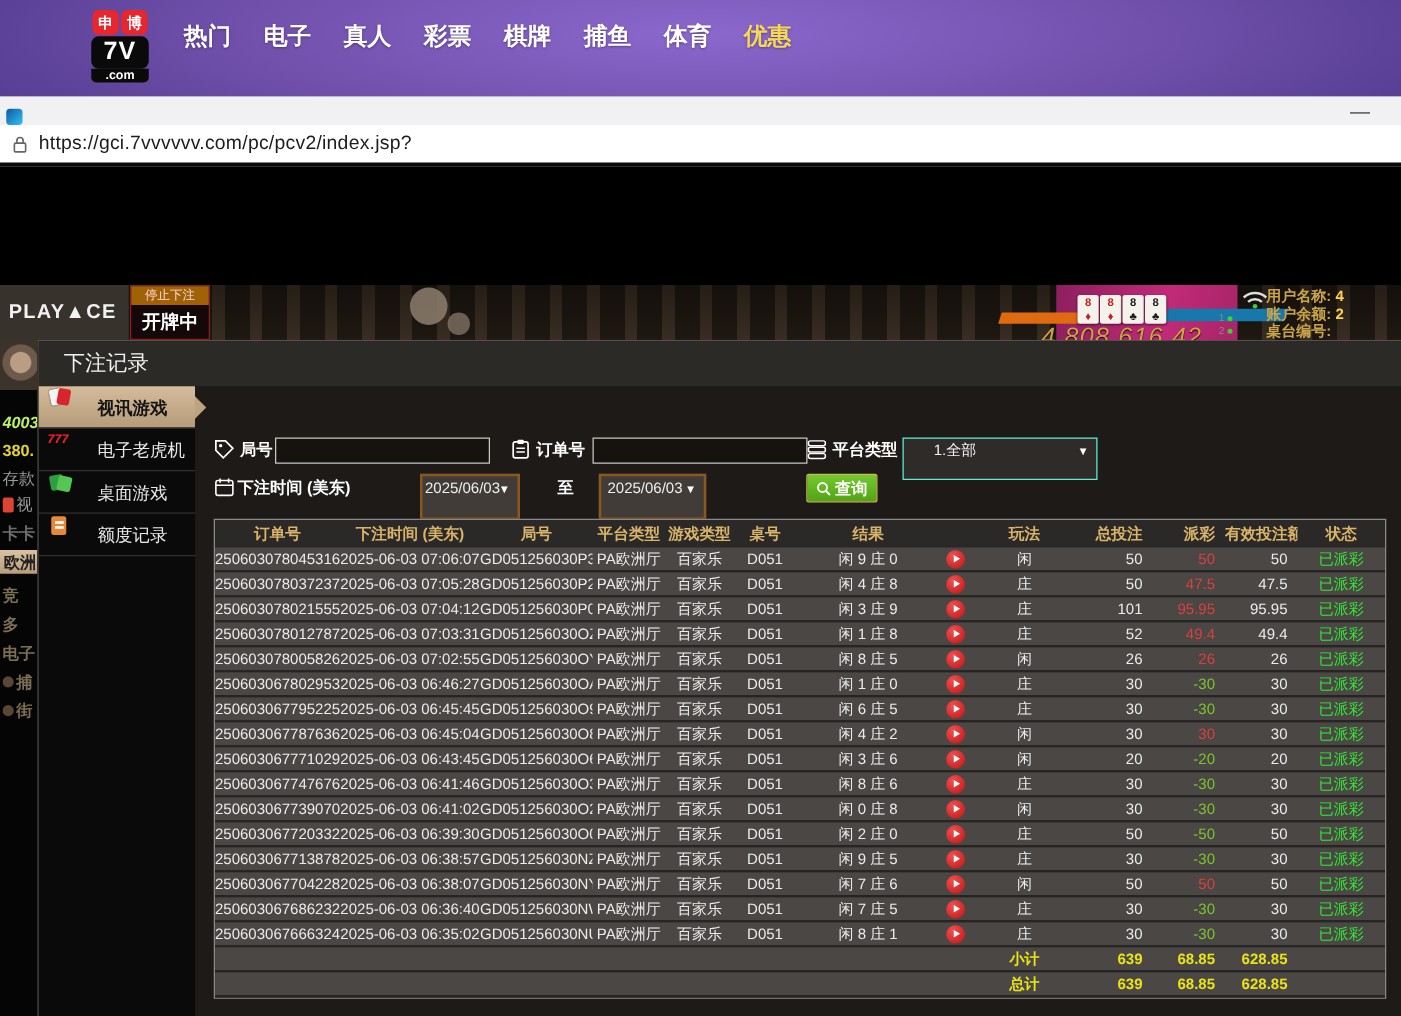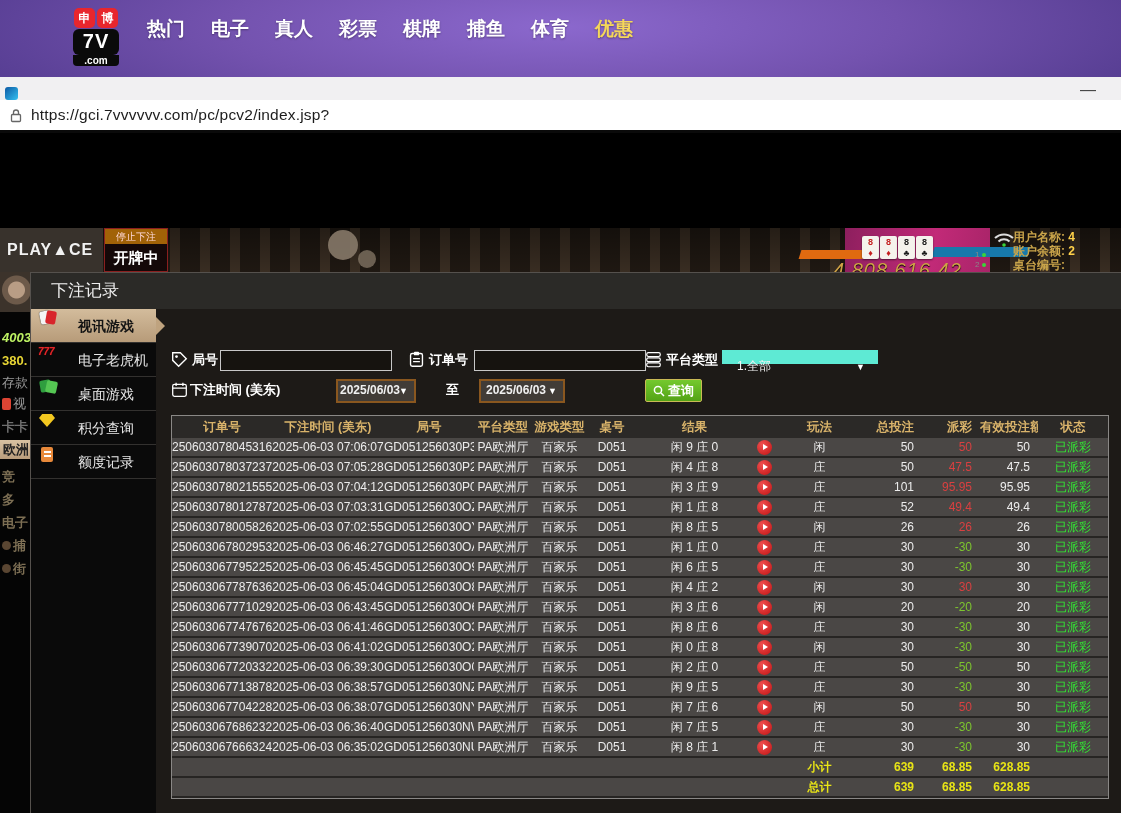--- a/index.html
+++ b/index.html
@@ -101,25 +101,25 @@
   .sic-doc::before { content:''; position:absolute; left:3px; top:2px; width:12px; height:15px; background:#e8893a; border-radius:2px; }
   .sic-doc::after { content:''; position:absolute; left:6px; top:6px; width:7px; height:2px; background:#fff; box-shadow:0 4px 0 #fff; }
 
   .modal-main { position:absolute; left:125px; top:36px; right:0; bottom:0; background:#1d1a17; }
 
   
   .f-label { position:absolute; color:#fff; font-weight:bold; font-size:13px; height:22px; line-height:22px; white-space:nowrap; }
   .f-icon { position:absolute; width:17px; height:17px; }
   .f-input { position:absolute; background:#16130f; border:1px solid #c7c7c7; height:21px; width:172px; color:#eee;
     font-size:12px; padding:0 4px; font-family:"Liberation Sans",sans-serif; }
-  .f-select { position:absolute; background:#2e2b28; border:7px solid #5eead4; height:14px; width:156px; color:#f2f2f2;
-    font-size:12px; line-height:19px; padding-left:8px; cursor:pointer; }
+  .f-select { position:absolute; background:#2e2b28; border:1px solid #5eead4; height:34px; width:156px; color:#f2f2f2;
+    font-size:12px; line-height:19px; padding-left:24px; cursor:pointer; }
   .f-select .arr, .date-box .arr { position:absolute; right:6px; top:0; font-size:9px; line-height:20px; color:#fff; }
-  .date-box { position:absolute; background:#413c37; border:2px solid #8a571f; height:24px; color:#f0f0f0;
-    font-size:12px; font-weight:bold; text-align:center; line-height:19px; cursor:pointer; padding-right:12px; }
+  .date-box { position:absolute; background:#413c37; border:2px solid #8a571f; height:37px; color:#f0f0f0;
+    font-size:12px; font-weight:normal; text-align:center; line-height:19px; cursor:pointer; padding-right:12px; }
   .query-btn { position:absolute; background:linear-gradient(#74c92e,#53a316); border:1px solid #caba55;
     color:#fff; font-weight:bold; font-size:13px; border-radius:2px; height:23px; display:flex;
     align-items:center; gap:3px; padding:0 7px; cursor:pointer; }
 
   
   .bet-table { position:absolute; left:15px; top:106px; width:938px; border:1px solid #8a8886; background:#272523; }
   .trow { display:grid; grid-template-columns:100px 112px 90px 58px 55px 50px 115px 25px 85px 60px 58px 58px 1fr;
     align-items:center; height:20px; border-bottom:2px solid #272523; background:#4a4745;
     font-size:12px; color:#ececec; }
   .trow.thead { height:22px; background:#2b2927; color:#d9b36a; font-weight:bold; font-size:12.5px; border-bottom:0; }
@@ -235,24 +235,20 @@
           </div>
           <div class="side-item">
             <span class="sic sic-777">777</span>
             <span>电子老虎机</span>
           </div>
           <div class="side-item">
             <span class="sic sic-green"></span>
             <span>桌面游戏</span>
           </div>
           <div class="side-item">
-            <span class="sic sic-gem"></span>
-            <span>积分查询</span>
-          </div>
-          <div class="side-item">
             <span class="sic sic-doc"></span>
             <span>额度记录</span>
           </div>
         </aside>
 
       <div class="modal-main">
 
         <svg class="f-icon" style="left:15px;top:42px" viewBox="0 0 20 20">
           <path d="M2 11 V2 h9 l7 7 -9 9 z" fill="none" stroke="#fff" stroke-width="1.6"></path>
           <circle cx="6.5" cy="6.5" r="1.6" fill="#fff"></circle>

